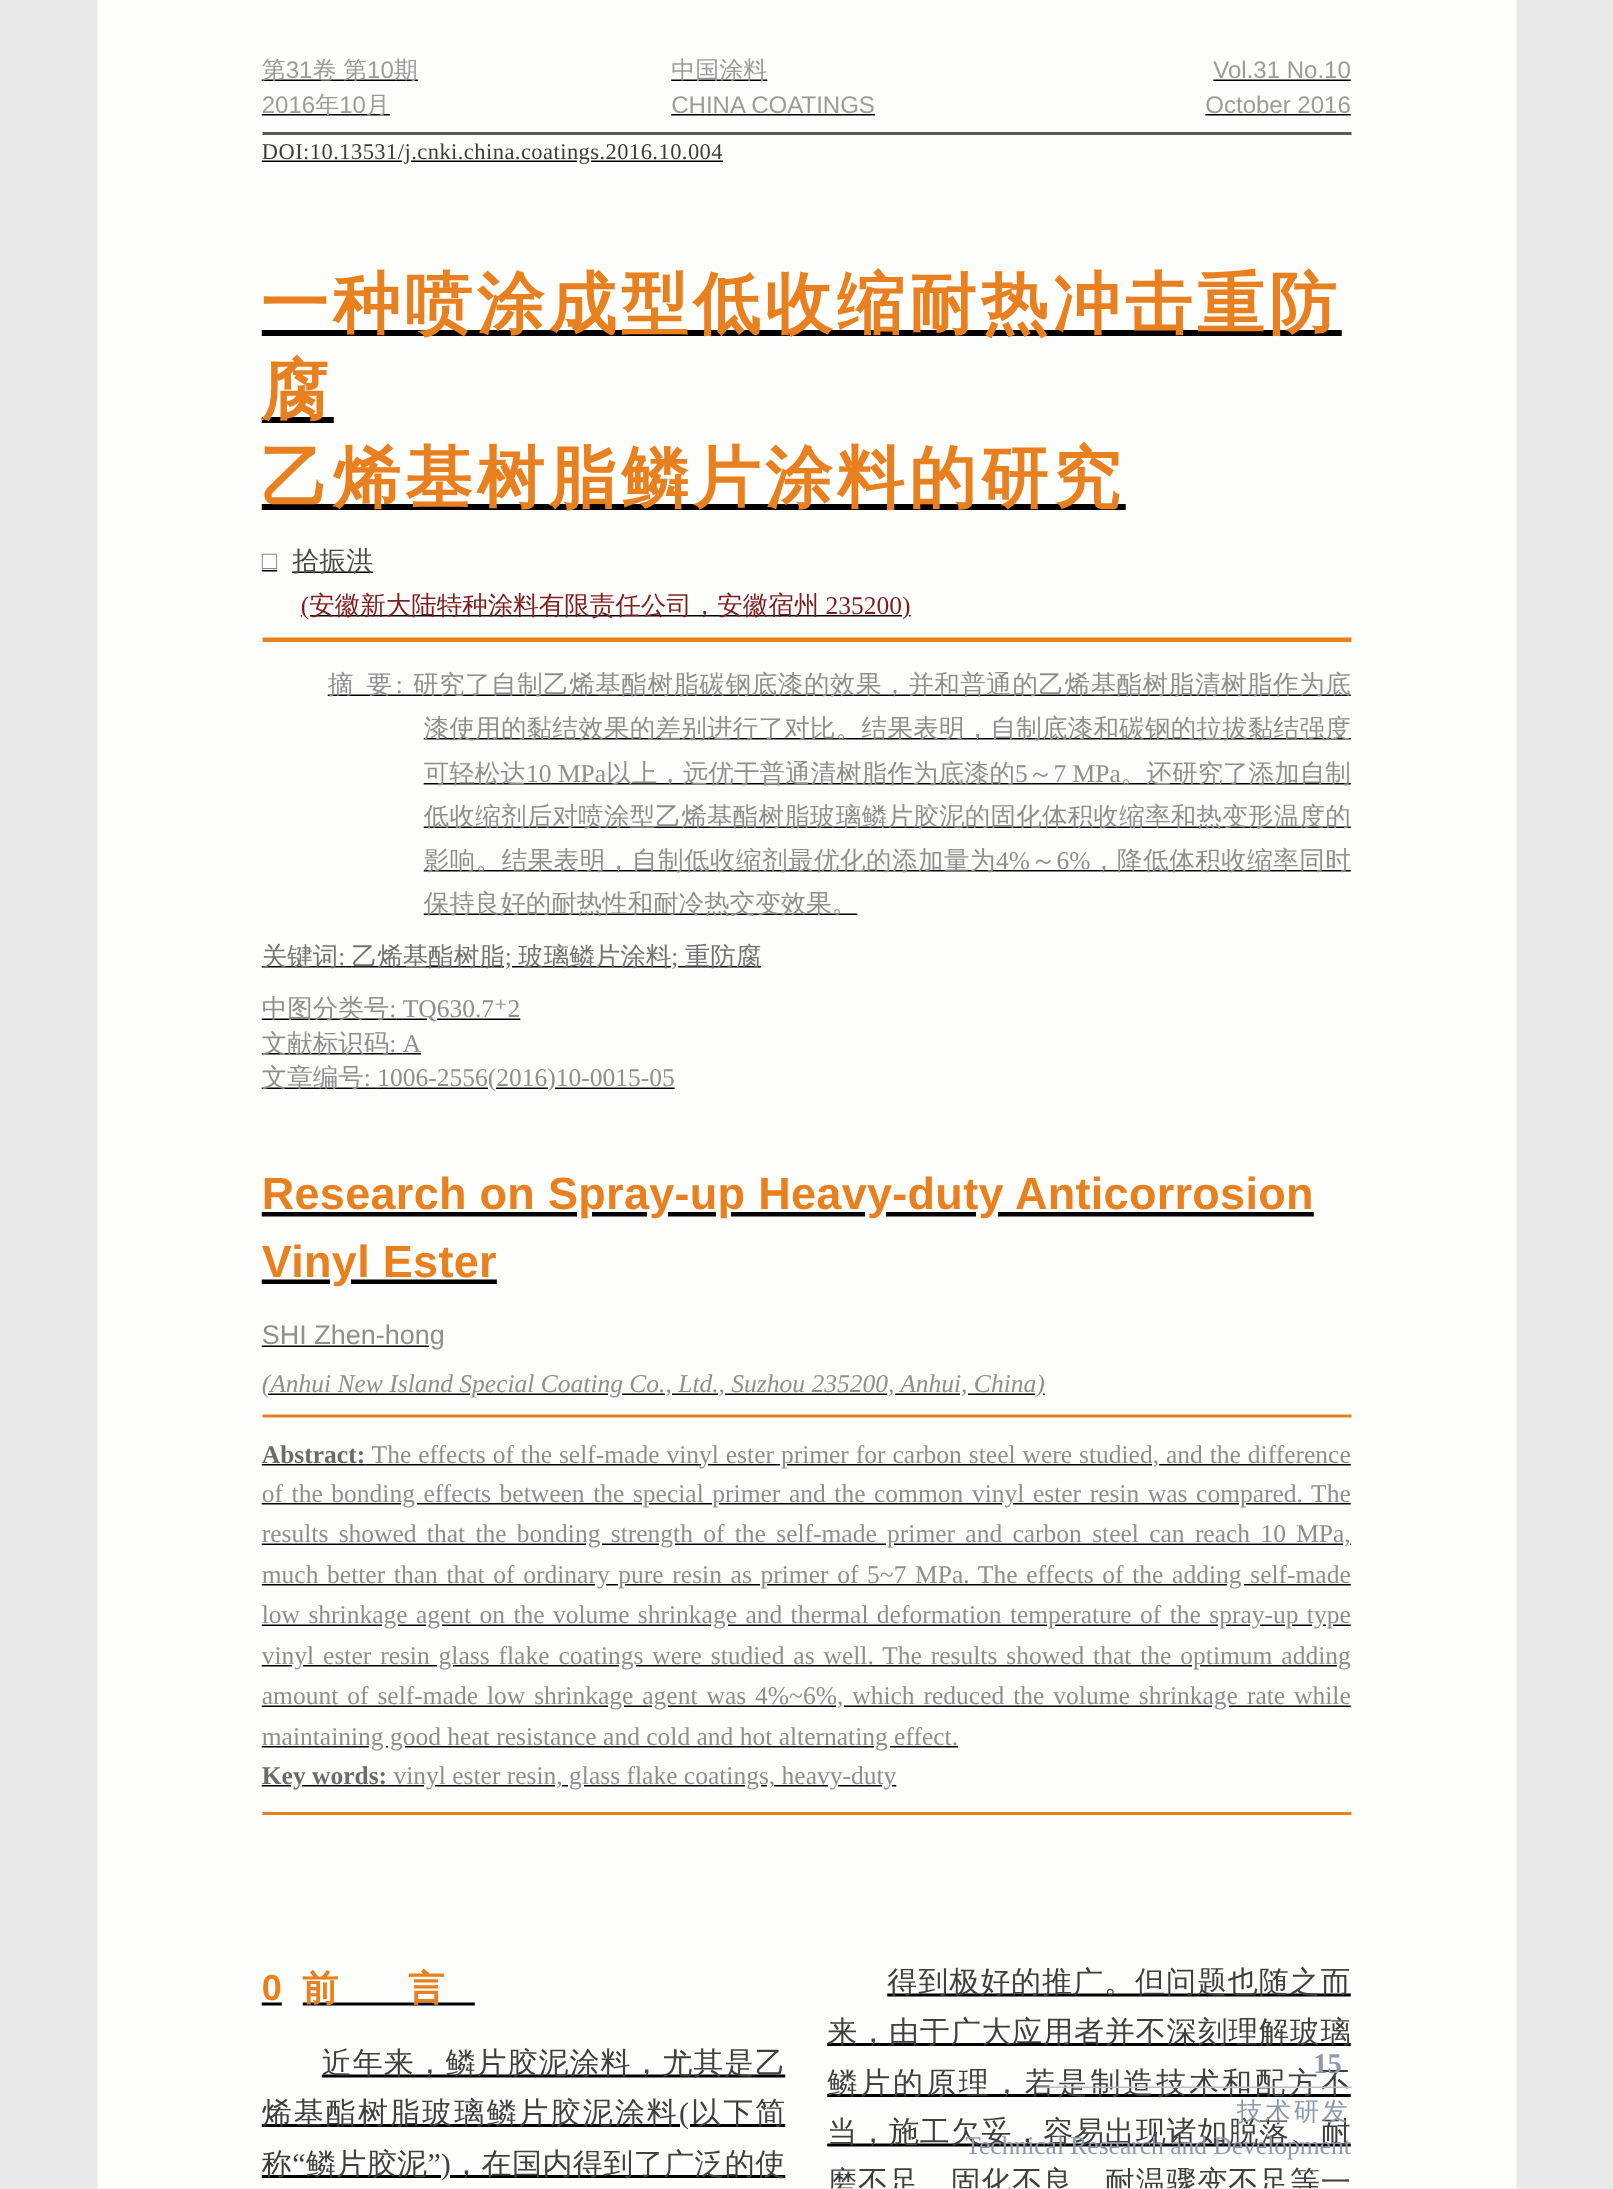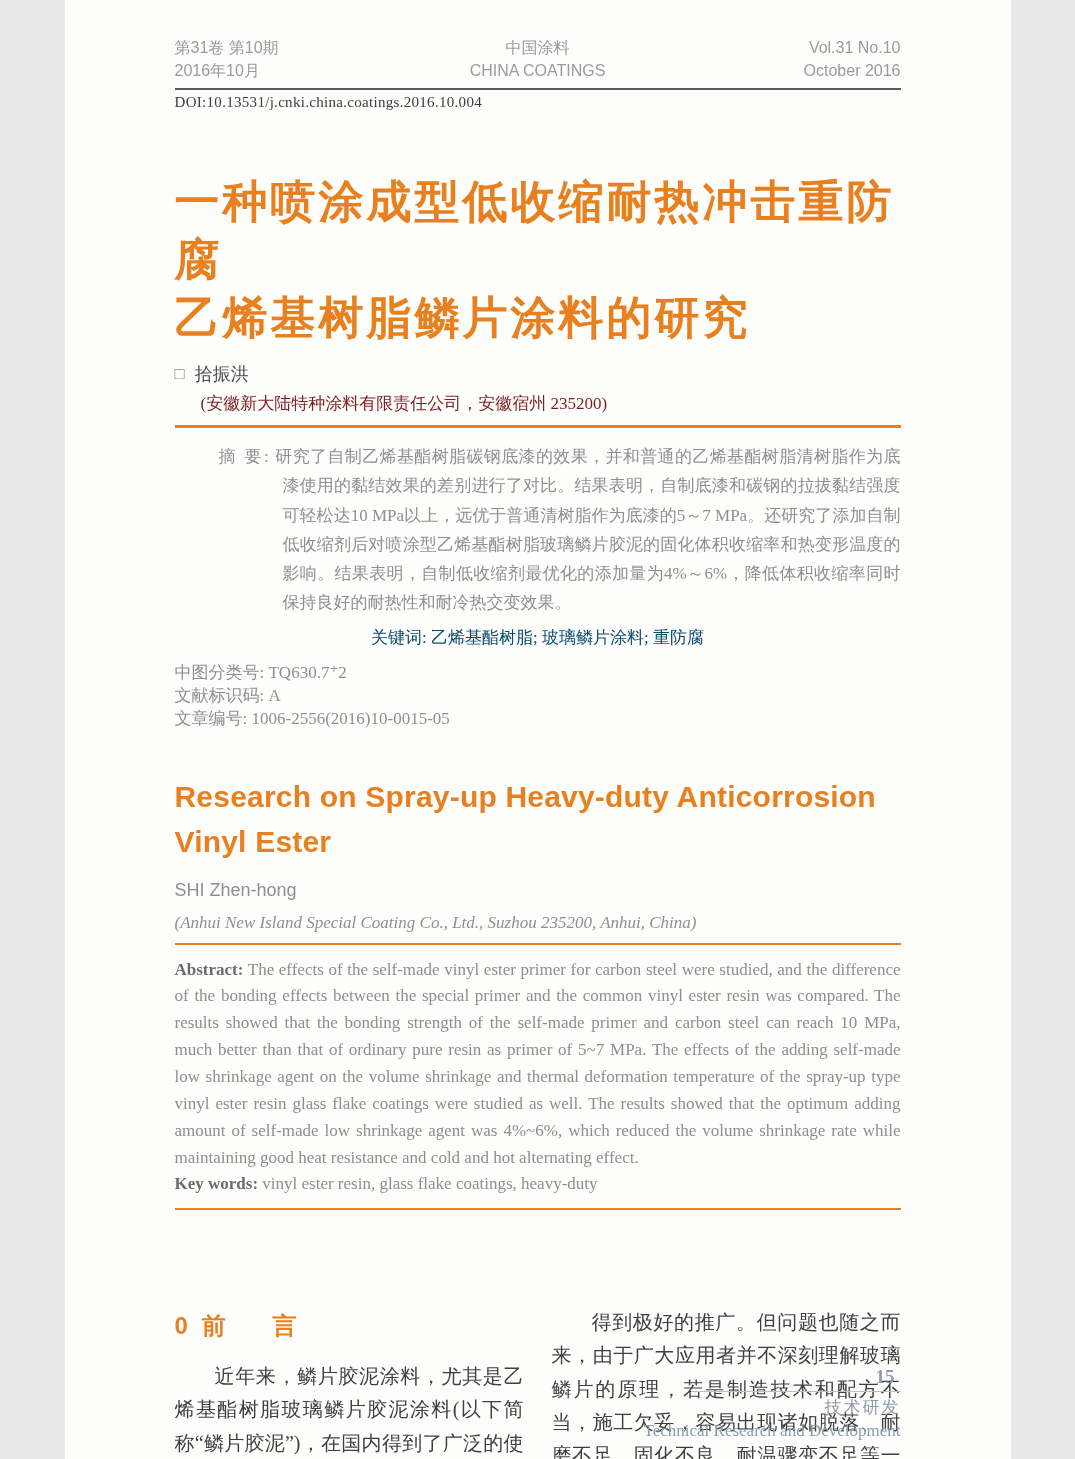--- a/index.html
+++ b/index.html
@@ -5,50 +5,51 @@
   * { margin: 0; padding: 0; box-sizing: border-box; }
   html, body { background: #e9e9e9; }
   .page {
     position: relative;
     width: 946px;
     height: 1459px;
     margin: 0 auto;
     background: #fdfdfc;
     font-family: "Liberation Serif", "DejaVu Serif", serif;
     overflow: hidden;
+    text-decoration: underline;
   }
   .content { padding: 36px 110px 0 110px; }
 
   
   .jheader { display: flex; justify-content: space-between; align-items: flex-end;
              color: #9b9b9b; font-family: "Liberation Sans", "DejaVu Sans", sans-serif;
              font-size: 16px; line-height: 1.45; }
   .jheader .hcol { min-width: 180px; }
-  .jheader .hcenter { text-align: center; }
+  .jheader .hcenter { text-align: left; }
   .jheader .hright { text-align: right; }
   .header-rule { border: none; border-top: 2px solid #5a5a5a; margin-top: 6px; }
   .doi { color: #3c3c3c; font-size: 15px; margin-top: 4px; letter-spacing: .3px; }
 
   
   .title-zh { margin-top: 62px; color: #e8801f;
     font-family: "Liberation Sans", "DejaVu Sans", sans-serif;
     font-weight: 800; font-size: 45px; line-height: 1.28; letter-spacing: 3px; }
   .author-row { margin-top: 16px; color: #4a4a4a; font-size: 18px;
     display: flex; align-items: center; gap: 10px; }
   .author-row .marker { color: #8a8a8a; font-size: 17px; }
   .affiliation-zh { margin-top: 6px; margin-left: 26px; color: #7f1d1d; font-size: 17px; }
 
   .orange-rule { border: none; border-top: 3px solid #e8801f; margin-top: 10px; }
   .orange-rule.thin { border-top-width: 2px; }
 
   
   .abstract-zh { margin-top: 14px; color: #8f8f8f; font-size: 17px; line-height: 1.72;
                  padding-left: 64px; text-indent: -64px; text-align: justify; margin-left: 44px; }
   .abstract-zh .lbl { letter-spacing: 2px; }
-  .keywords-zh { margin-top: 8px; color: #0c4a6e; font-size: 17px; text-align: center; }
+  .keywords-zh { margin-top: 8px; color: #737373; font-size: 17px; }
   .meta-row { margin-top: 12px; display: flex; color: #8f8f8f; font-size: 17px; flex-direction: column; }
   .meta-row .m1 { width: 380px; }
   .meta-row .m2 { width: 300px; }
 
   
   .title-en { margin-top: 44px; color: #e8801f;
     font-family: "Liberation Sans", "DejaVu Sans", sans-serif;
     font-weight: 800; font-size: 30px; line-height: 1.5; letter-spacing: .2px; }
   .author-en { margin-top: 16px; color: #8f8f8f; font-size: 18px;
     font-family: "Liberation Sans", "DejaVu Sans", sans-serif; }

